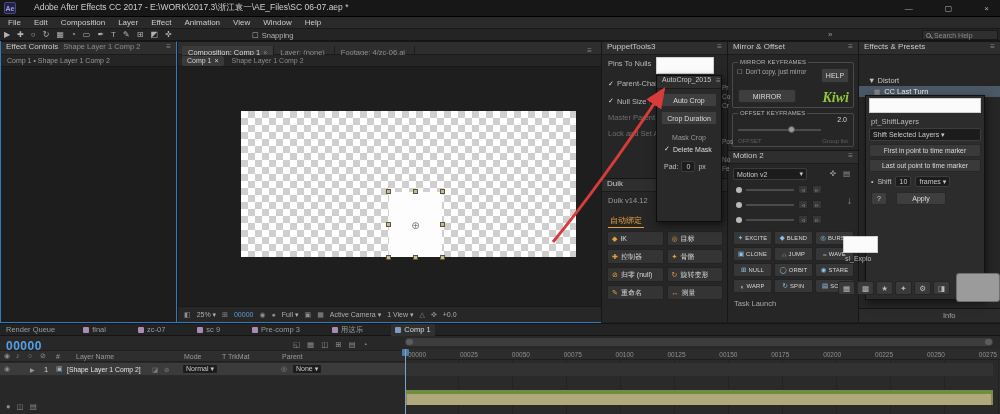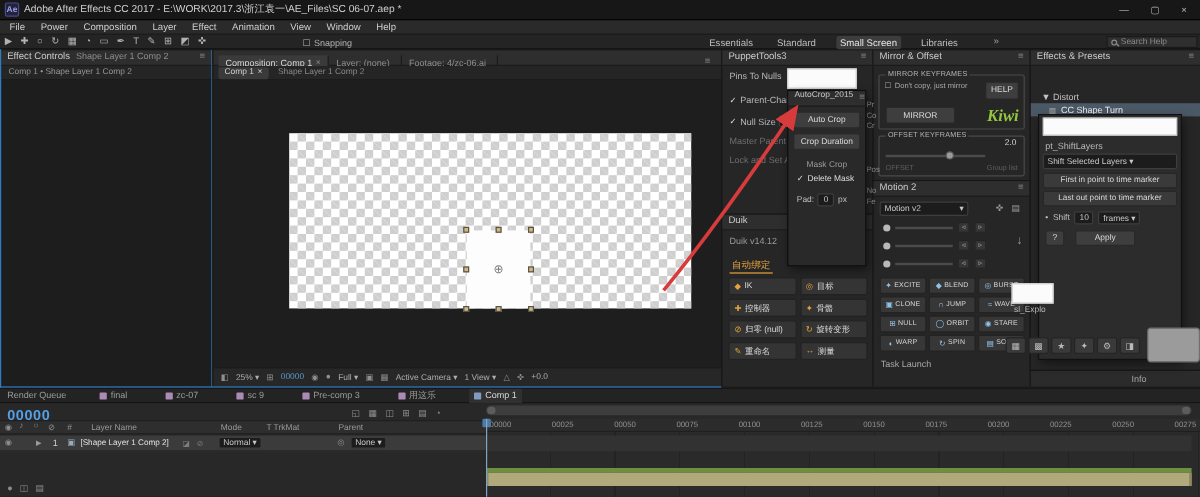--- a/index.html
+++ b/index.html
@@ -1,19 +1,19 @@
 <!DOCTYPE html>
 <html><head>
 <meta charset="utf-8">
 <style>
 *{margin:0;padding:0;box-sizing:border-box}
 html,body{width:1000px;height:414px}
 body{position:relative;overflow:hidden;background:#1f1f1f;font-family:"Liberation Sans","DejaVu Sans",sans-serif;color:#c8c8c8;font-size:8px}
 
-.titlebar{position:absolute;left:0;top:0;width:1000px;height:17px;background:#171717;display:flex;align-items:center;gap:4px;padding:0 4px;border-bottom:1px solid #000;z-index:2}
+.titlebar{position:absolute;left:0;top:0;width:1000px;height:17px;background:#171717;display:flex;align-items:center;gap:18px;padding:0 4px;border-bottom:1px solid #000;z-index:2}
 .ae-badge{width:12px;height:12px;background:#23233f;border:1px solid #4a4a8a;color:#9f9fe8;font-size:7px;font-weight:bold;display:flex;align-items:center;justify-content:center;border-radius:2px;flex:none}
 .wtitle{font-size:8.5px;color:#cfcfcf;flex:1;white-space:nowrap;overflow:hidden}
 .wctl{color:#b5b5b5;font-size:8px;padding:0 7px}
 
 .menubar{position:absolute;left:0;top:17px;width:1000px;height:12px;background:#2a2a2a;display:flex;align-items:center;gap:13px;padding:0 8px;border-bottom:1px solid #1a1a1a;z-index:2}
 .menu-item{font-size:8px;color:#cdcdcd}
 
 .toolbar{position:absolute;left:0;top:29px;width:1000px;height:12px;background:#242424;border-bottom:1px solid #151515;z-index:2}
 .tools{position:absolute;left:4px;top:0;height:12px;display:flex;align-items:center;gap:7px}
 .tool{font-size:8px;color:#b2b2b2;line-height:12px}
@@ -147,21 +147,21 @@
   <span class="ae-badge">Ae</span>
   <span class="wtitle">Adobe After Effects CC 2017 - E:\WORK\2017.3\浙江袁一\AE_Files\SC 06-07.aep *</span>
   <span class="wctl">—</span>
   <span class="wctl">▢</span>
   <span class="wctl">×</span>
 </div>
 
 <div class="menubar">
 
 <span class="menu-item">File</span>
-    <span class="menu-item">Power</span>
+    <span class="menu-item">Edit</span>
     <span class="menu-item">Composition</span>
     <span class="menu-item">Layer</span>
     <span class="menu-item">Effect</span>
     <span class="menu-item">Animation</span>
     <span class="menu-item">View</span>
     <span class="menu-item">Window</span>
     <span class="menu-item">Help</span>
   </div>
 
 <div class="toolbar">
@@ -178,27 +178,20 @@
       <span class="tool">T</span>
       <span class="tool">✎</span>
       <span class="tool">⊞</span>
       <span class="tool">◩</span>
       <span class="tool">✜</span>
     </div>
   <span class="snapping">
       <span>☐</span>
       <span>Snapping</span>
     </span>
-  <div class="workspaces">
-
-  <span class="ws">Essentials</span>
-      <span class="ws">Standard</span>
-      <span class="ws active">Small Screen</span>
-      <span class="ws">Libraries</span>
-    </div>
   <span class="ovf">»</span>
   <div class="searchbox">
     <span class="mag"></span>
     <span>Search Help</span>
   </div>
 </div>
 
 <div class="panel" style="left:0;top:41px;width:177px;height:281px;border-right:1px solid #2e7cc4">
   <div class="phead">
     <span class="ptitle">Effect Controls</span>
@@ -493,21 +486,21 @@
   </div>
   <div class="erows">
 
       <div class="erow group">
         <span class="eic"></span>
         <span>▼ Distort</span>
       </div>
 
       <div class="erow item selected">
         <span class="eic">▩</span>
-        <span>CC Shape Turn</span>
+        <span>CC Last Turn</span>
       </div>
 
       <div class="erow item">
         <span class="eic">▩</span>
         <span>CC Power Pin</span>
       </div>
 
       <div class="erow group">
         <span class="eic"></span>
         <span>▼ Simulation</span>

